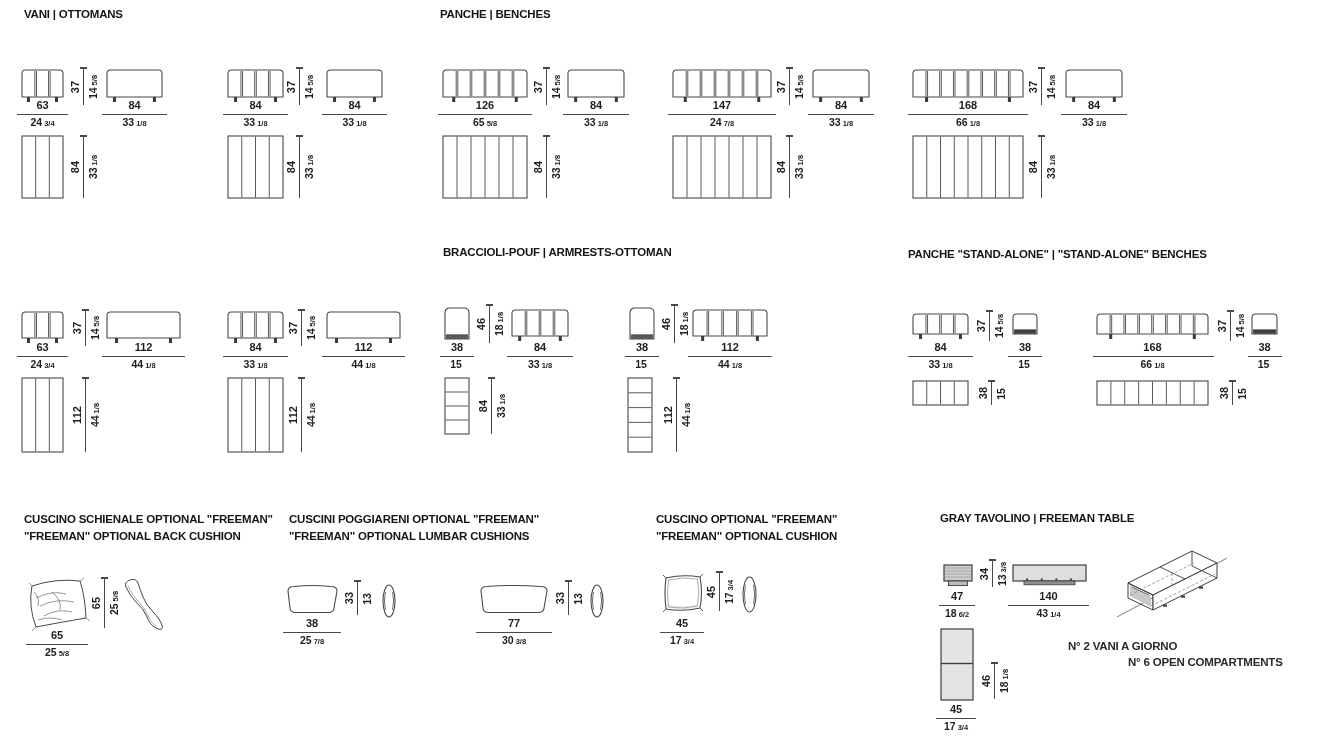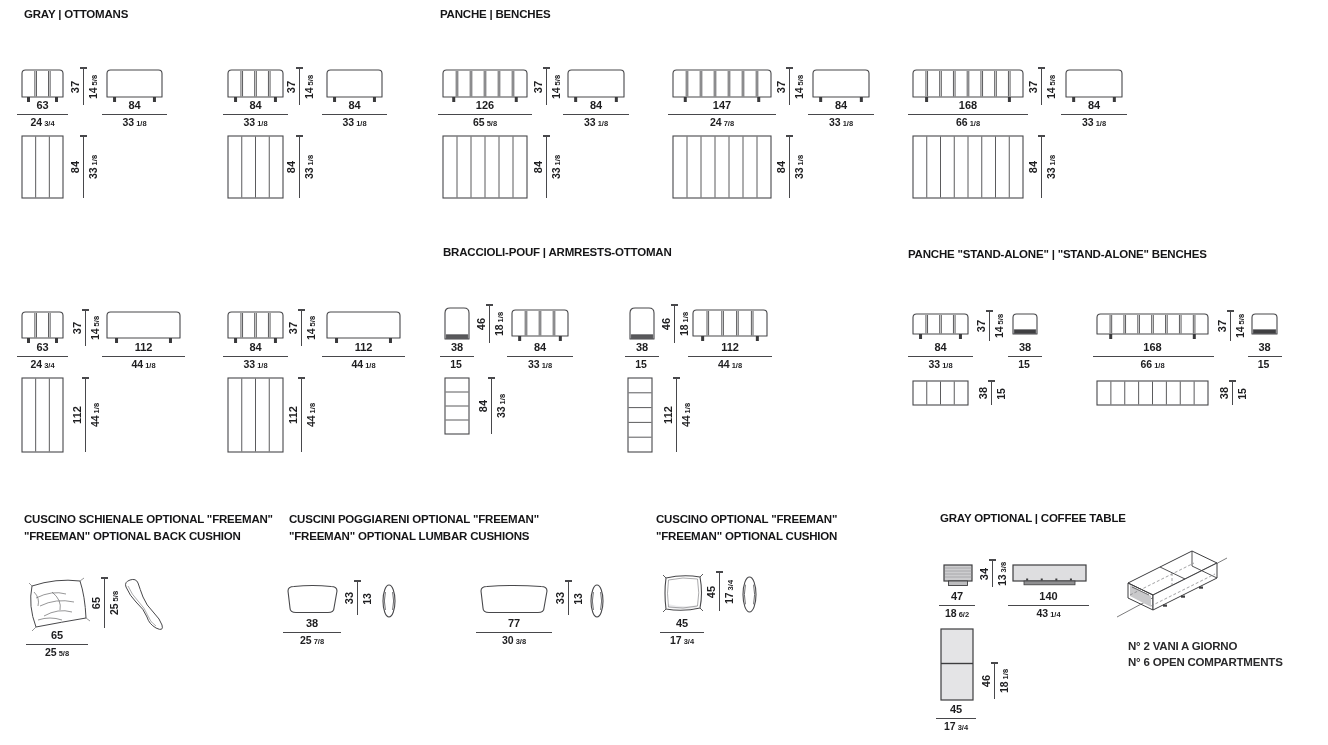--- a/index.html
+++ b/index.html
@@ -21,34 +21,34 @@
   .vdim{position:absolute;left:0;top:0;width:0;height:0;}
   .vl{position:absolute;width:1.2px;background:var(--lc);}
   .vt{position:absolute;width:7px;height:1.2px;background:var(--lc);}
   .vlab{position:absolute;white-space:nowrap;font-size:11px;font-weight:bold;transform:translate(-50%,-50%) rotate(-90deg);}
   .vlab .in2{font-size:10.5px;}
 </style>
 </head>
 <body>
 
 <div id="sheet">
-  <div class="hdr" style="left:24px;top:8px">GRAY | OTTOMANS</div>
+  <div class="hdr" style="left:24px;top:8px">VANI | OTTOMANS</div>
   <div class="hdr" style="left:440px;top:8px">PANCHE | BENCHES</div>
   <div class="hdr" style="left:443px;top:246px">BRACCIOLI-POUF | ARMRESTS-OTTOMAN</div>
   <div class="hdr" style="left:908px;top:248px">PANCHE "STAND-ALONE" | "STAND-ALONE" BENCHES</div>
 
   <div class="hdr" style="left:24px;top:513px">CUSCINO SCHIENALE OPTIONAL "FREEMAN"</div>
   <div class="hdr" style="left:24px;top:530px">"FREEMAN" OPTIONAL BACK CUSHION</div>
   <div class="hdr" style="left:289px;top:513px">CUSCINI POGGIARENI OPTIONAL "FREEMAN"</div>
   <div class="hdr" style="left:289px;top:530px">"FREEMAN" OPTIONAL LUMBAR CUSHIONS</div>
   <div class="hdr" style="left:656px;top:513px">CUSCINO OPTIONAL "FREEMAN"</div>
   <div class="hdr" style="left:656px;top:530px">"FREEMAN" OPTIONAL CUSHION</div>
-  <div class="hdr" style="left:940px;top:512px">GRAY OPTIONAL | COFFEE TABLE</div>
+  <div class="hdr" style="left:940px;top:512px">GRAY TAVOLINO | FREEMAN TABLE</div>
 
-  <div class="note" style="left:1128px;top:640px">N° 2 VANI A GIORNO</div>
+  <div class="note" style="left:1068px;top:640px">N° 2 VANI A GIORNO</div>
   <div class="note" style="left:1128px;top:656px">N° 6 OPEN COMPARTMENTS</div>
 <svg width="49" height="37" style="left: 21px; top: 69px;">
       <path d="M1,28 L1,4.5 Q1,1 4.5,1 L38.5,1 Q42,1 42,4.5 L42,28 Z" fill="#fff" stroke="#48484b" stroke-width="1.1" stroke-linejoin="round"></path>
       <line x1="13.866666666666665" y1="2" x2="13.866666666666665" y2="27.4" stroke="#48484b" stroke-width="0.9"></line>
       <line x1="15.466666666666667" y1="2" x2="15.466666666666667" y2="27.4" stroke="#48484b" stroke-width="0.9"></line>
       <line x1="27.53333333333333" y1="2" x2="27.53333333333333" y2="27.4" stroke="#48484b" stroke-width="0.9"></line>
       <line x1="29.133333333333333" y1="2" x2="29.133333333333333" y2="27.4" stroke="#48484b" stroke-width="0.9"></line>
       <rect x="6" y="28" width="3" height="5" fill="#3a3a3c"></rect>
       <rect x="34" y="28" width="3" height="5" fill="#3a3a3c"></rect>
     </svg>

